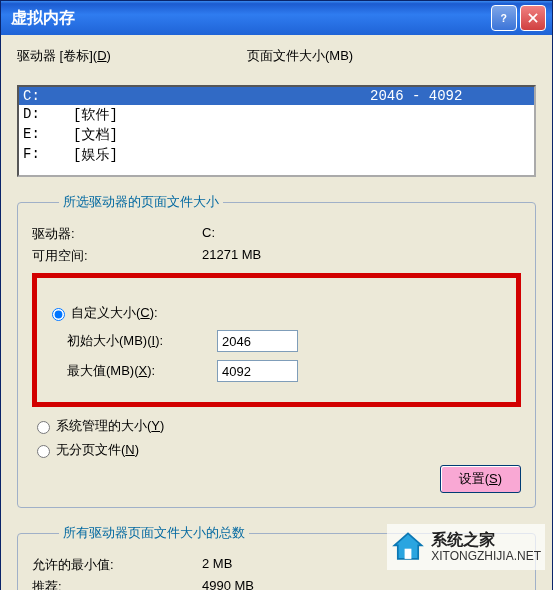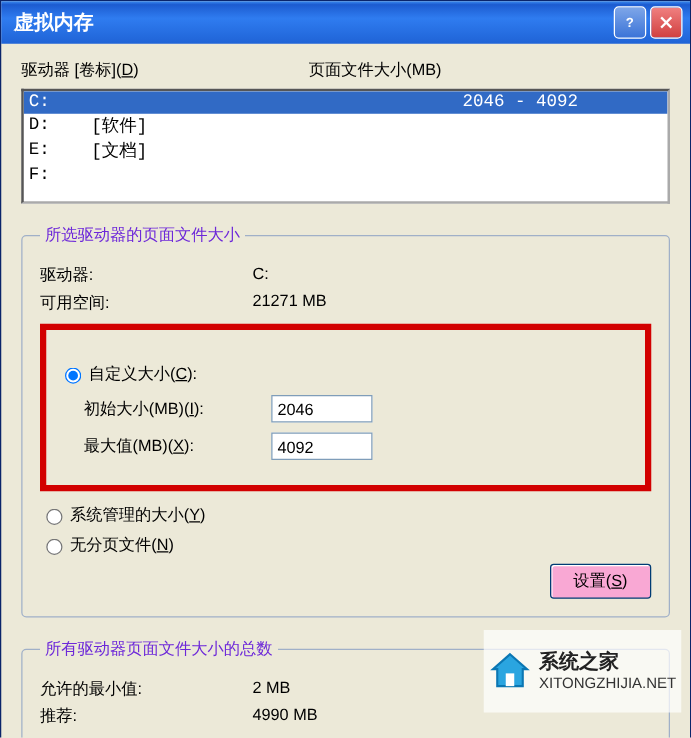--- a/index.html
+++ b/index.html
@@ -35,21 +35,21 @@
     border: 1px solid #fff;
     border-radius: 4px;
     background: linear-gradient(to bottom, #7ea6e8, #3b74d8);
     display: flex; align-items: center; justify-content: center;
     color: #fff; font-weight: bold;
     cursor: pointer;
   }
   .titlebtn.close { background: linear-gradient(to bottom, #f08080, #d04040); }
   .titlebtn svg { width: 14px; height: 14px; }
   .content { padding: 12px 16px 8px 16px; }
-  .row-labels { display: flex; margin-bottom: 6px; align-items: flex-end; }
+  .row-labels { display: flex; margin-bottom: 20px; align-items: flex-end; }
   .row-labels .left { flex: 0 0 230px; }
   .drivelist {
     background: #fff;
     border: 2px inset #aaa;
     font-family: "Courier New", monospace;
     font-size: 14px;
     height: 92px;
     overflow: auto;
   }
   .drivelist .drow {
@@ -60,21 +60,21 @@
   .drivelist .drow.selected { background: #316ac5; color: #fff; }
   .drivelist .dletter { width: 50px; }
   .drivelist .dlabel { flex: 1; }
   .drivelist .dsize { width: 160px; text-align: left; }
   fieldset {
     border: 1px solid #a0b0c8;
     border-radius: 4px;
     margin: 16px 0 10px 0;
     padding: 10px 14px 14px 14px;
   }
-  legend { padding: 0 4px; color: #6d28d9; }
+  legend { padding: 0 4px; color: #0369a1; margin-left: 27px; }
   .info-row { display: flex; margin: 4px 0; }
   .info-row .lbl { width: 170px; }
   .highlight-box {
     border: 5px solid #d20000;
     padding: 20px 10px;
     margin: 8px 0 10px 0;
   }
   .radio-row {
     display: flex; align-items: center; margin: 6px 0;
   }
@@ -94,21 +94,21 @@
     padding: 4px 18px;
     font-family: inherit; font-size: 13px;
     cursor: pointer;
     box-shadow: inset 1px 1px 0 #fff;
   }
   .watermark {
     position: absolute;
     right: 8px; bottom: 20px;
     display: flex; align-items: center;
     background: rgba(255,255,255,0.7);
-    padding: 16px 4px;
+    padding: 6px 4px;
   }
   .wm-icon {
     width: 34px; height: 34px; margin-right: 6px;
   }
   .wm-text { font-size: 12px; color: #333; line-height: 1.2; }
   .wm-text .big { font-size: 16px; font-weight: bold; color: #222; }
   .underline { text-decoration: underline; }
 </style>
 </head>
 <body>
@@ -146,20 +146,21 @@
         <span class="dlabel">[软件]</span>
         <span class="dsize"></span>
       </div>
       <div class="drow">
         <span class="dletter">E:</span>
         <span class="dlabel">[文档]</span>
         <span class="dsize"></span>
       </div>
       <div class="drow">
         <span class="dletter">F:</span>
+        <span class="dlabel">[娱乐]</span>
         <span class="dsize"></span>
       </div>
     </div>
 
     <fieldset>
       <legend>所选驱动器的页面文件大小</legend>
 
       <div class="info-row">
         <span class="lbl">驱动器:</span>
         <span>C:</span>

